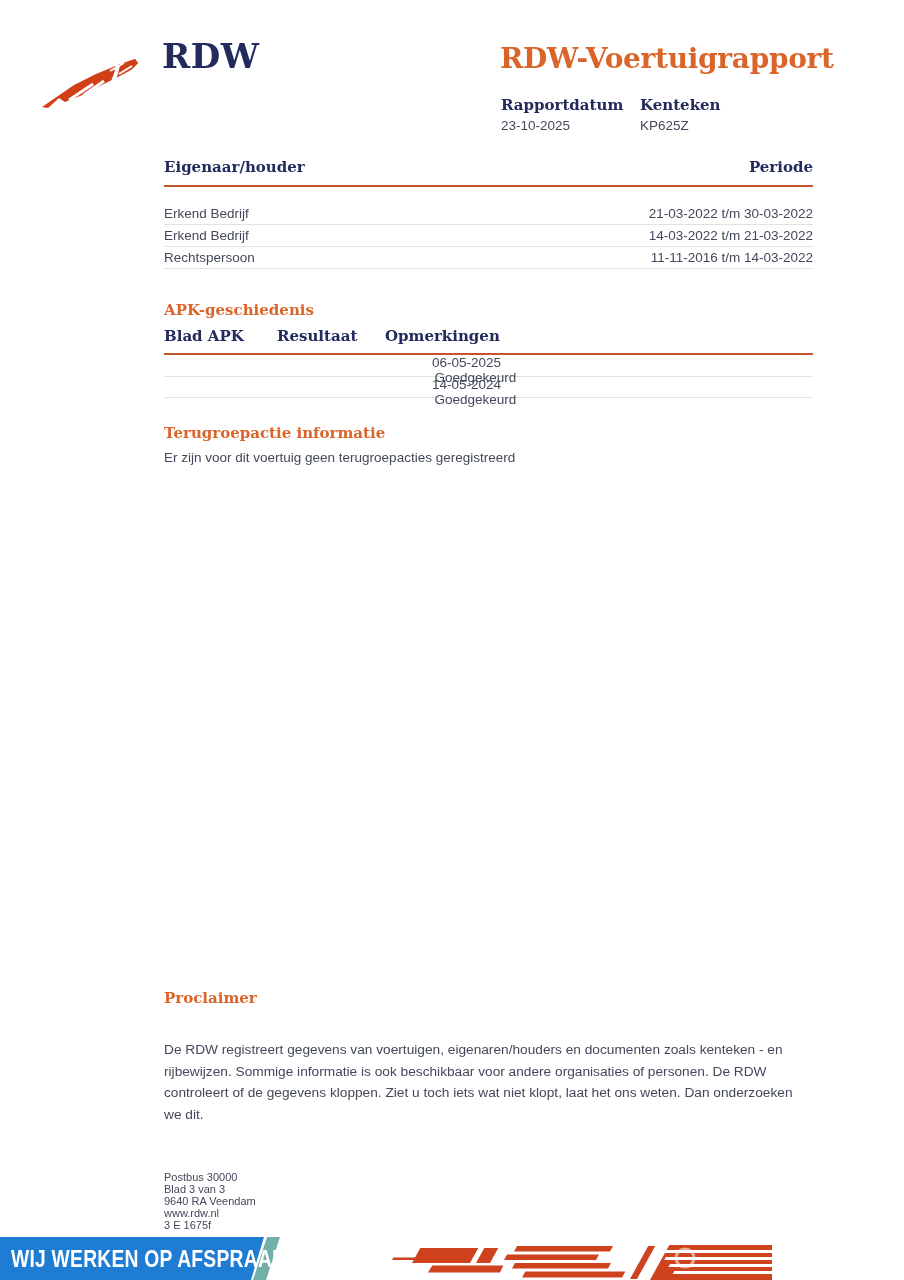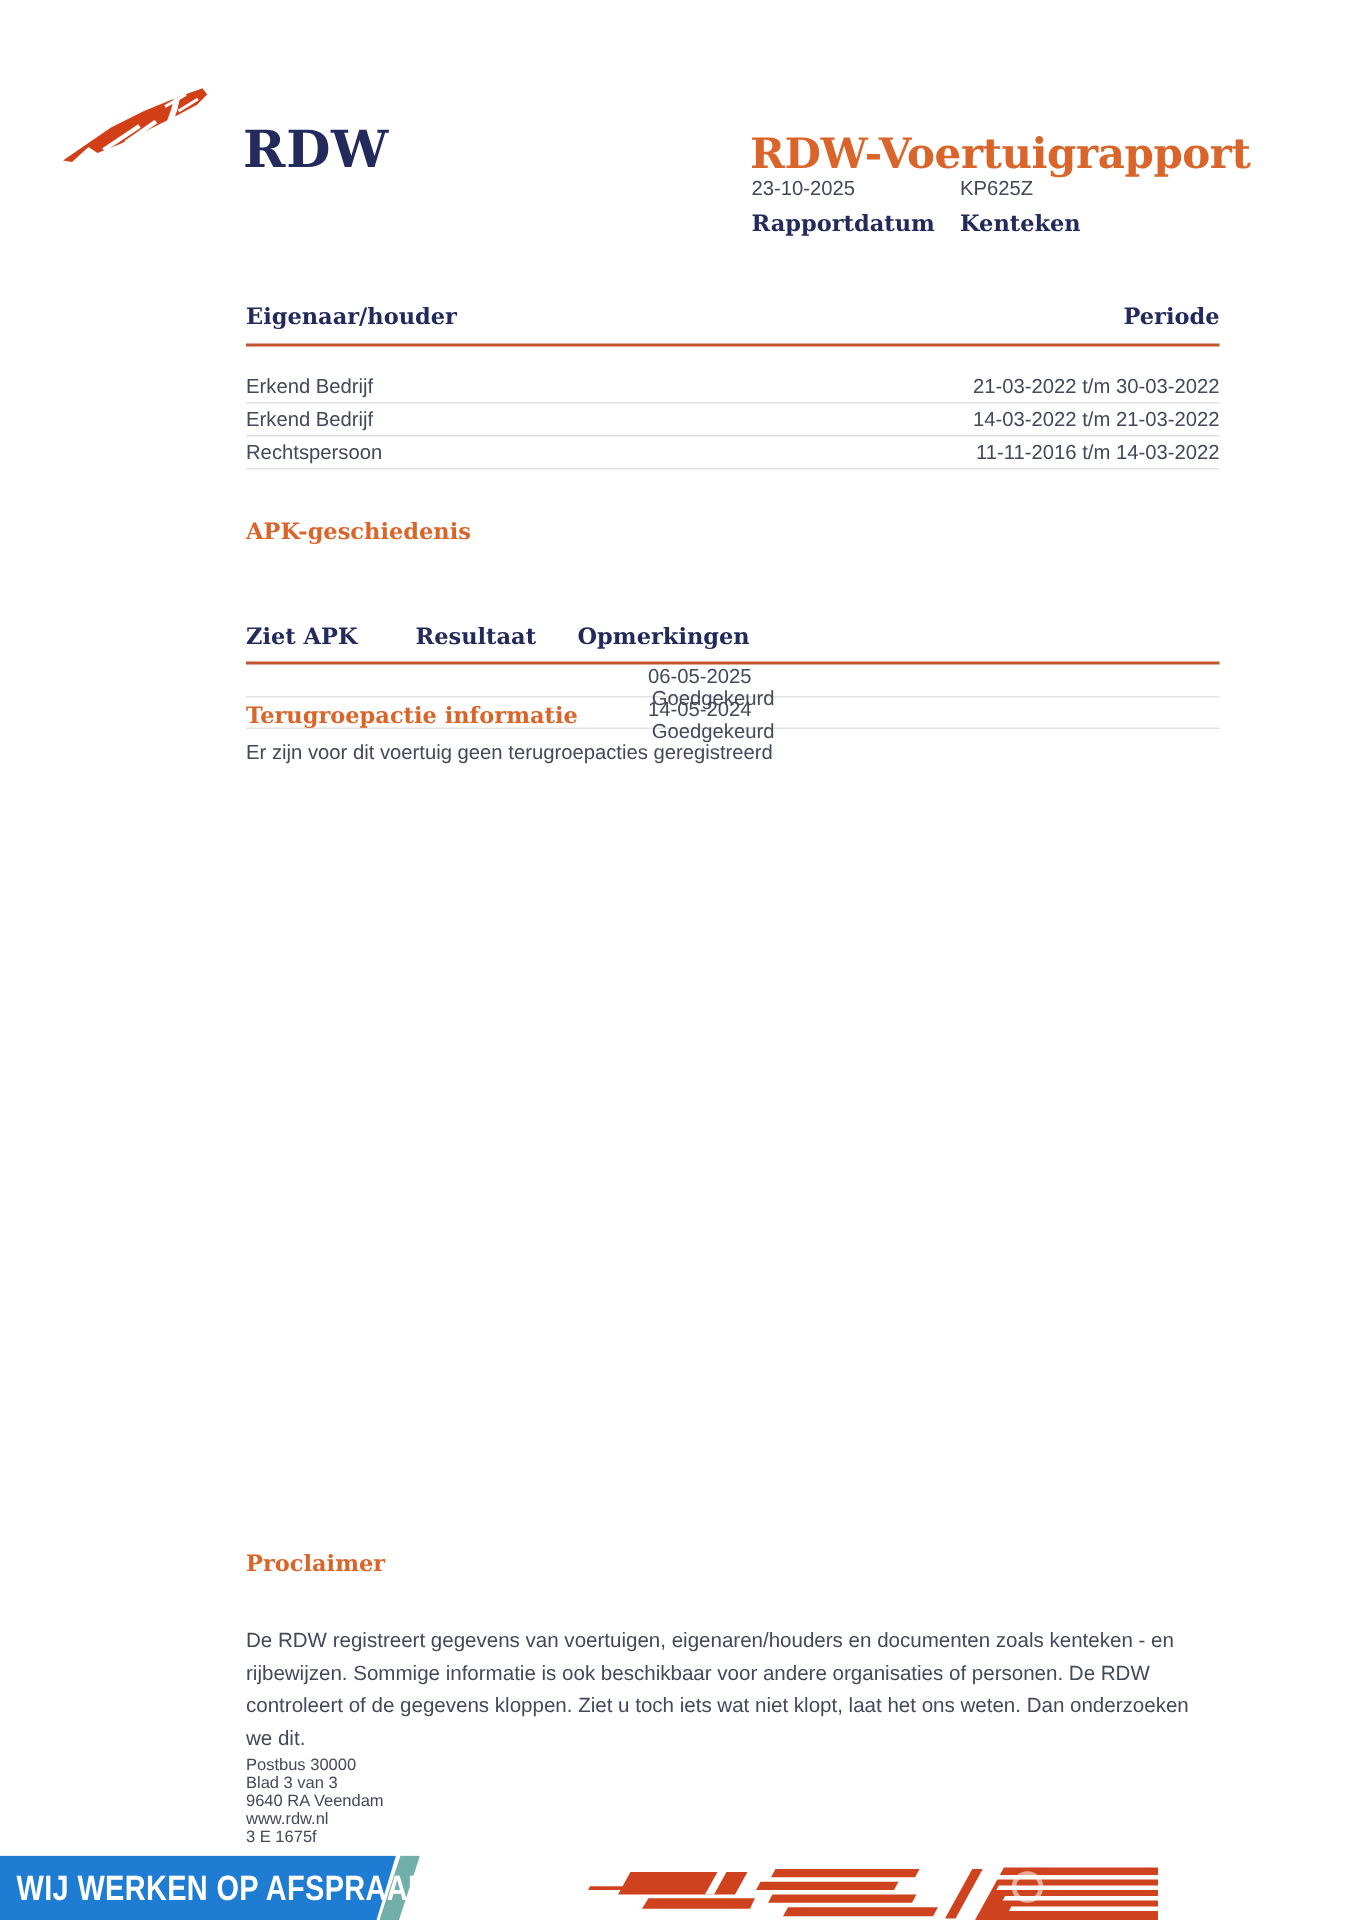--- a/index.html
+++ b/index.html
@@ -3,21 +3,21 @@
 <meta charset="utf-8">
 <style>
   * { margin:0; padding:0; box-sizing:border-box; }
   html,body { background:#ffffff; }
   .page {
     position:relative; width:904px; height:1280px; margin:0 auto;
     background:#ffffff; overflow:hidden;
     font-family:"Liberation Sans","DejaVu Sans",sans-serif;
     color:#43485A;
   }
-  .serif { font-family:"DejaVu Serif","Liberation Serif",serif; font-weight:bold;margin-top:44px; }
+  .serif { font-family:"DejaVu Serif","Liberation Serif",serif; font-weight:bold; }
 
   
   .logo-flag { position:absolute; left:38px; top:50px; width:104px; height:64px; }
   .logo-text { position:absolute; left:162px; top:36px; font-size:34px; color:#232A5C; letter-spacing:0.5px; }
   .doc-title { position:absolute; left:500px; top:42px; font-size:28px; color:#D9652A; letter-spacing:-0.3px; }
 
   .meta-label { position:absolute; top:96px; font-size:15px; color:#232A5C; }
   .meta-value { position:absolute; top:118px; font-size:13.5px; color:#43485A; }
   .meta-col1 { left:501px; }
   .meta-col2 { left:640px; }
@@ -102,21 +102,21 @@
       <div class="owner-row">
         <span>Rechtspersoon</span>
         <span>11-11-2016 t/m 14-03-2022</span>
       </div>
     </div>
   </div>
 
   <div class="apk-section">
     <div class="section-heading serif">APK-geschiedenis</div>
     <div class="apk-head">
-      <span class="apk-col1 serif">Ziet APK</span>
+      <span class="apk-col1 serif">Blad APK</span>
       <span class="apk-col2 serif">Resultaat</span>
       <span class="apk-col3 serif">Opmerkingen</span>
     </div>
     <div>
       <div class="apk-row">
         <span class="apk-col1">06-05-2025</span>
         <span class="apk-col2">Goedgekeurd</span>
         <span class="apk-col3"></span>
       </div>
       <div class="apk-row">

